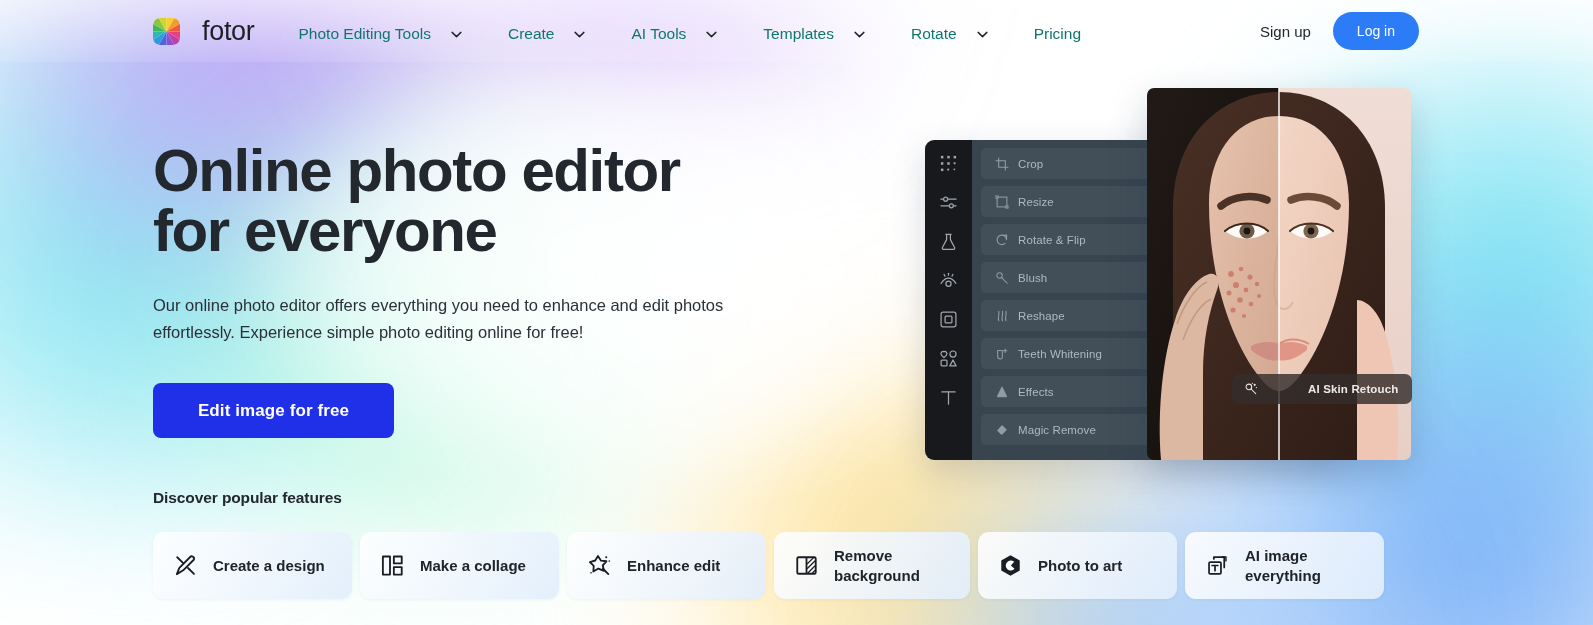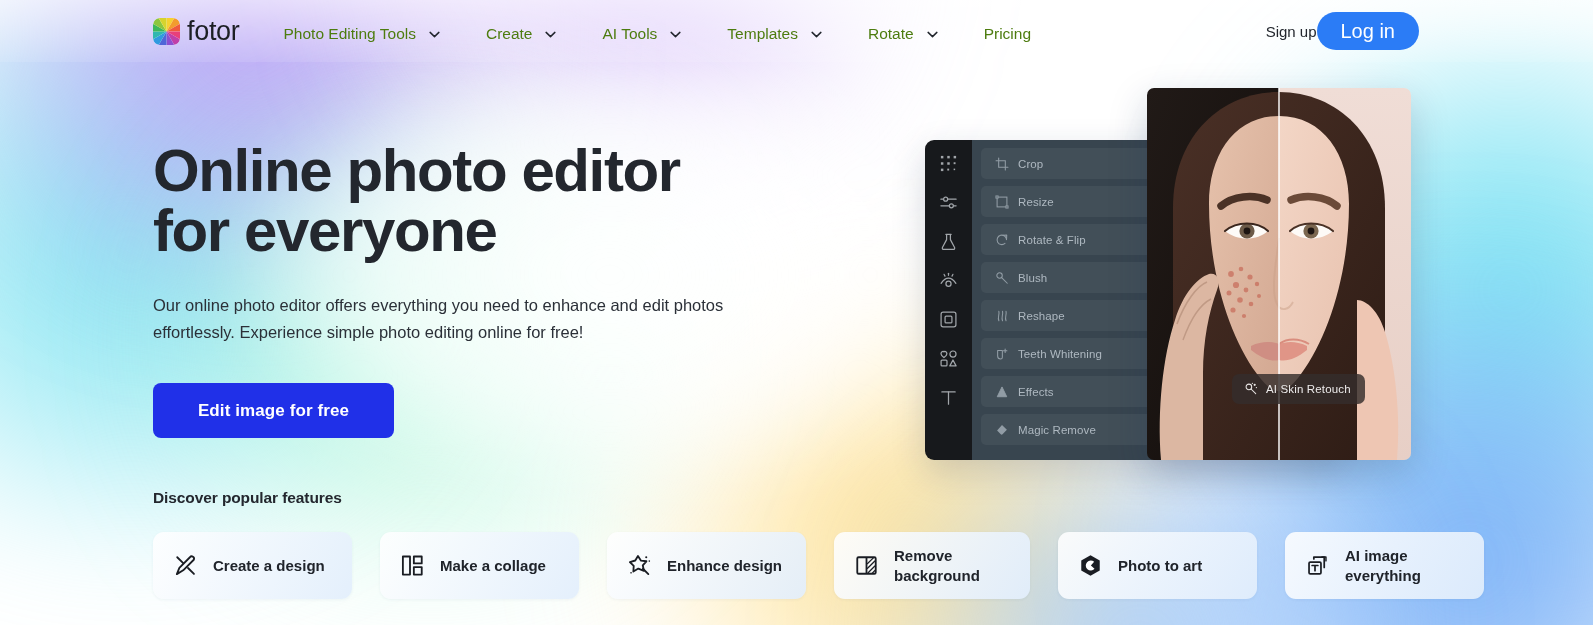--- a/index.html
+++ b/index.html
@@ -39,37 +39,37 @@
                    background:radial-gradient(ellipse at 50% 50%, rgba(255,255,255,.96) 0%, rgba(255,255,255,.7) 45%, rgba(255,255,255,0) 72%);
                    filter:blur(30px); }
   .bg-top-white  { position:absolute; left:0; top:0; width:1593px; height:62px;
                    background:linear-gradient(180deg, rgba(255,255,255,.55) 0%, rgba(255,255,255,.10) 100%); }
 
   
   .header {
     position:absolute; left:0; top:0; width:1593px; height:62px;
     display:flex; align-items:center; z-index:20;
   }
-  .logo-wrap { display:flex; align-items:center; gap:7px; margin-left:153px; }
+  .logo-wrap { display:flex; align-items:center; gap:22px; margin-left:153px; }
   .logo-mark { width:27px; height:27px; border-radius:7px; overflow:hidden; display:block; }
   .logo-text { font-size:27px; font-weight:400; color:#1c1f24; letter-spacing:-.3px; line-height:1; }
 
   .nav { display:flex; align-items:center; margin-left:21px; }
   .nav-item {
-    display:flex; align-items:center; gap:13px;
-    font-size:15.5px; color:#4d7c0f; font-weight:500;
+    display:flex; align-items:center; gap:20px;
+    font-size:15.5px; color:#0f766e; font-weight:500;
     padding:0 23px; height:62px; cursor:pointer; white-space:nowrap;margin-top:6px;
   }
   .chev { display:block; width:11px; height:7px; }
 
-  .header-right { margin-left:auto; display:flex; align-items:center; margin-right:174px; }
+  .header-right { margin-left:auto; display:flex; align-items:center; margin-right:174px; gap:22px; }
   .signup-btn { font-size:15px; color:#22262d; font-weight:500; cursor:pointer; background:none; border:none;
                 font-family:"Liberation Sans", sans-serif; }
   .login-btn {
-    background:#2b7cf6; color:#fff; font-size:20px; font-weight:500;
+    background:#2b7cf6; color:#fff; font-size:14px; font-weight:500;
     border:none; border-radius:22px; padding:0 24px; height:38px; cursor:pointer;
     font-family:"Liberation Sans", sans-serif;
   }
 
   
   .hero-left { position:absolute; left:153px; top:130px; width:660px; z-index:10;margin-top:11px; }
   .hero-title {
     font-size:60px; line-height:1.0; font-weight:700; color:#23272e;
     letter-spacing:-1.4px; max-width:590px;
   }
@@ -80,21 +80,21 @@
   .cta-btn {
     margin-top:38px; display:inline-flex; align-items:center; justify-content:center;
     background:#2030e8; color:#fff; font-size:17px; font-weight:700;
     border:none; border-radius:8px; width:241px; height:55px; cursor:pointer;
     font-family:"Liberation Sans", sans-serif; letter-spacing:.1px;
   }
 
   
   .features { position:absolute; left:153px; top:489px; z-index:10; }
   .features-title { font-size:15.5px; font-weight:700; color:#23272e; letter-spacing:-.1px; }
-  .feature-row { display:flex; gap:28px; margin-top:25px; }
+  .feature-row { display:flex; gap:8px; margin-top:25px; }
   .feature-card {
     height:67px; border-radius:11px; display:flex; align-items:center;
     padding:0 20px; gap:15px; cursor:pointer;
     background:linear-gradient(125deg, rgba(255,255,255,.88) 0%, rgba(226,238,252,.92) 100%);
     box-shadow:0 1px 3px rgba(40,70,120,.06);
   }
   .feature-label { font-size:15px; font-weight:600; color:#20242b; line-height:1.33; }
   .fc-icon { flex:0 0 auto; display:block; }
 
   
@@ -127,21 +127,21 @@
     border-radius:7px; overflow:hidden; z-index:12;
     box-shadow:0 14px 38px rgba(25,45,85,.22);
   }
   .portrait svg { display:block; width:100%; height:100%; }
   .retouch-badge {
     position:absolute; left:1232px; top:374px; z-index:14;
     display:flex; align-items:center; gap:8px;
     background:rgba(52,45,44,.82); border-radius:7px;
     padding:8px 14px 8px 12px;
   }
-  .retouch-label { font-size:11.5px; color:#eceaea; font-weight:400; letter-spacing:.15px; }
+  .retouch-label { font-size:11.5px; color:#eceaea; font-weight:700; letter-spacing:.15px;margin-left:42px; }
 </style>
 </head>
 <body>
 
 <div id="page">
 
   <div class="bg-layer">
     <div class="blob blob-cyan-l"></div>
     <div class="blob blob-lavender"></div>
     <div class="blob blob-violet-t"></div>
@@ -497,21 +497,21 @@
           <g fill="none" stroke="#1a1d23" stroke-width="1.9" stroke-linejoin="round" stroke-linecap="round">
             <path d="M11.4 3.2 L14.6 8 L20.2 8.6 L16.4 12.8 L17.6 18.6 L11.8 16.2 L6.6 19.2 L7 13.4 L3 9.4 L8.6 7.8 Z"></path>
             <path d="M16.6 16.4 L22.2 22"></path>
           </g>
           <g fill="#1a1d23">
               <circle cx="20" cy="4.4" r="1.1"></circle>
               <circle cx="23.2" cy="8.4" r=".85"></circle>
               <circle cx="4.2" cy="20.6" r=".85"></circle>
             </g>
         </svg>
-        <span class="feature-label">Enhance design</span>
+        <span class="feature-label">Enhance edit</span>
       </div>
 
       <div class="feature-card" style="width:196px">
         <svg class="fc-icon" width="25" height="25" viewBox="0 0 26 26">
           <g fill="none" stroke="#1a1d23" stroke-width="1.9" stroke-linejoin="round">
             <rect x="3.4" y="4.4" width="19.2" height="17.2" rx="1.4"></rect>
             <line x1="13" y1="4.4" x2="13" y2="21.6"></line>
             <g stroke-width="1.3">
               <line x1="13.6" y1="11.4" x2="20.4" y2="4.8"></line>
               <line x1="13.6" y1="16.4" x2="22" y2="8"></line>

